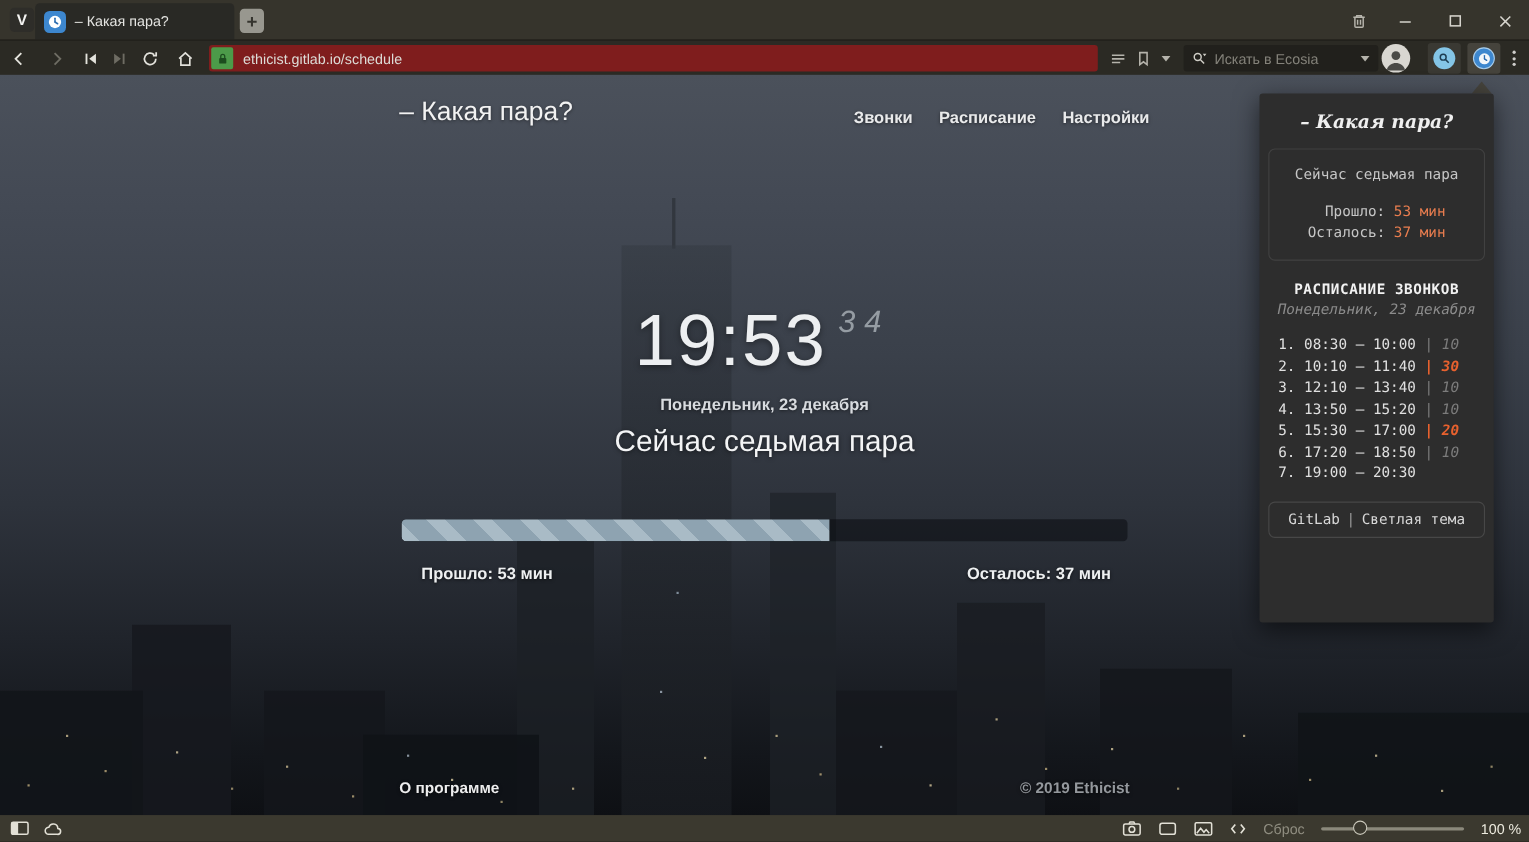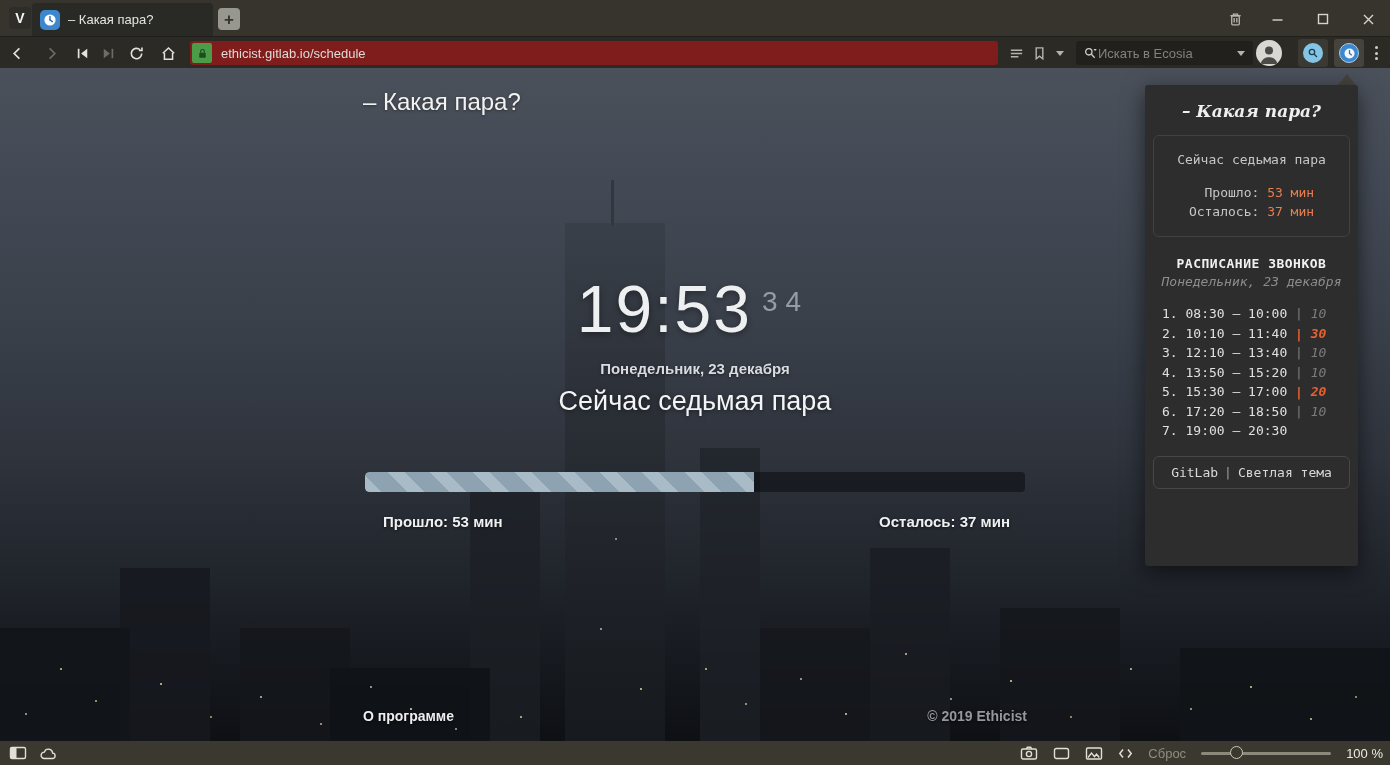--- a/index.html
+++ b/index.html
@@ -32,21 +32,21 @@
   .tbi { position:absolute; top:8px; width:17px; height:17px; color:#e3e2dc; }
   .tbi.dim { color:#6e6c63; }
   .urlfield { position:absolute; left:190px; top:4px; width:808px; height:24px; background:#7f1d1d;
     border-radius:3px; display:flex; align-items:center; }
   .lockbadge { width:20px; height:20px; margin-left:2px; background:#4c9b49; border-radius:2px;
     display:flex; align-items:center; justify-content:center; }
   .urltext { margin-left:9px; font-size:13px; color:#dddcd7; }
   .drop { width:0; height:0; border-left:4px solid transparent; border-right:4px solid transparent;
     border-top:5px solid #b5b3ab; }
   .searchfield { position:absolute; left:1076px; top:4px; width:177px; height:24px; background:#21201c;
-    border-radius:3px; display:flex; align-items:center; padding:0 8px 0 7px; }
+    border-radius:3px; display:flex; align-items:center; gap:6px; padding:0 8px 0 7px; }
   .searchfield input { flex:1; min-width:0; background:transparent; border:none; outline:none;
     font-size:13px; color:#c8c6bf; font-family:"Liberation Sans",sans-serif; }
   .searchfield input::placeholder { color:#84827a; }
   .avatar { position:absolute; left:1256px; top:3px; width:26px; height:26px; border-radius:50%;
     background:#d9d7d1; overflow:hidden; }
   .extbtn { position:absolute; top:2px; width:30px; height:28px; border-radius:3px; background:#3a3933;
     display:flex; align-items:center; justify-content:center; }
   #ext-clock-btn { background:#45433c; }
   .eco-circle { width:20px; height:20px; border-radius:50%; background:#84c5e6; display:flex;
     align-items:center; justify-content:center; }
@@ -85,21 +85,21 @@
   
   .site-title { position:absolute; left:363px; top:20px; font-size:24px; color:#f2f2f2;
     text-shadow:0 1px 3px rgba(0,0,0,.45); }
   .main-nav { position:absolute; right:345px; top:31px; display:flex; gap:24px; }
   .main-nav span { font-size:15px; font-weight:bold; color:#e9eaeb; text-shadow:0 1px 3px rgba(0,0,0,.5);
     cursor:pointer; }
   .clock-group { position:absolute; left:0; top:208px; width:1386px; display:flex;
     justify-content:center; align-items:flex-start; }
   .clock-time { font-size:66px; font-weight:200; letter-spacing:2px; color:#edeff1;
     text-shadow:0 2px 6px rgba(0,0,0,.4); line-height:1; }
-  .clock-sec { font-size:28px; color:#959ca3; letter-spacing:8px; margin:10px 0 0 10px; }
+  .clock-sec { font-size:28px; color:#959ca3; letter-spacing:8px; margin:1px 0 0 10px;font-style:italic; }
   .page-date { position:absolute; left:0; top:292px; width:1390px; text-align:center; font-size:15px;
     font-weight:bold; color:#d8dbdf; text-shadow:0 1px 3px rgba(0,0,0,.5); }
   .page-status { position:absolute; left:0; top:318px; width:1390px; text-align:center; font-size:27px;
     color:#f3f4f5; text-shadow:0 1px 4px rgba(0,0,0,.5); }
   .bar { position:absolute; left:365px; top:404px; width:660px; height:20px; border-radius:4px;
     background:rgba(5,8,12,.5); overflow:hidden; }
   .bar-fill { height:100%; border-radius:4px 0 0 4px;
     background:repeating-linear-gradient(45deg,#a9bbc6 0 12px,#8ea3b1 12px 30px); }
   .bar-label { position:absolute; top:445px; font-size:15px; font-weight:bold; color:#eef0f1;
     text-shadow:0 1px 3px rgba(0,0,0,.6); }
@@ -295,20 +295,25 @@
   <div class="bld b5"></div>
   <div class="bld b6"></div>
   <div class="bld b7"></div>
   <div class="bld b8"></div>
   <div class="bld b9"></div>
   <div class="bld b10"></div>
   <div class="bld b11"></div>
   <div class="lights"></div>
 
   <div class="site-title">– Какая пара?</div>
+  <div class="main-nav">
+      <span>Звонки</span>
+      <span>Расписание</span>
+      <span>Настройки</span>
+    </div>
 
   <div class="clock-group">
     <span class="clock-time">19:53</span>
     <span class="clock-sec">34</span>
   </div>
   <div class="page-date">Понедельник, 23 декабря</div>
   <div class="page-status">Сейчас седьмая пара</div>
 
   <div class="bar">
     <div class="bar-fill" id="bar-fill" style="width: 59%;"></div>

